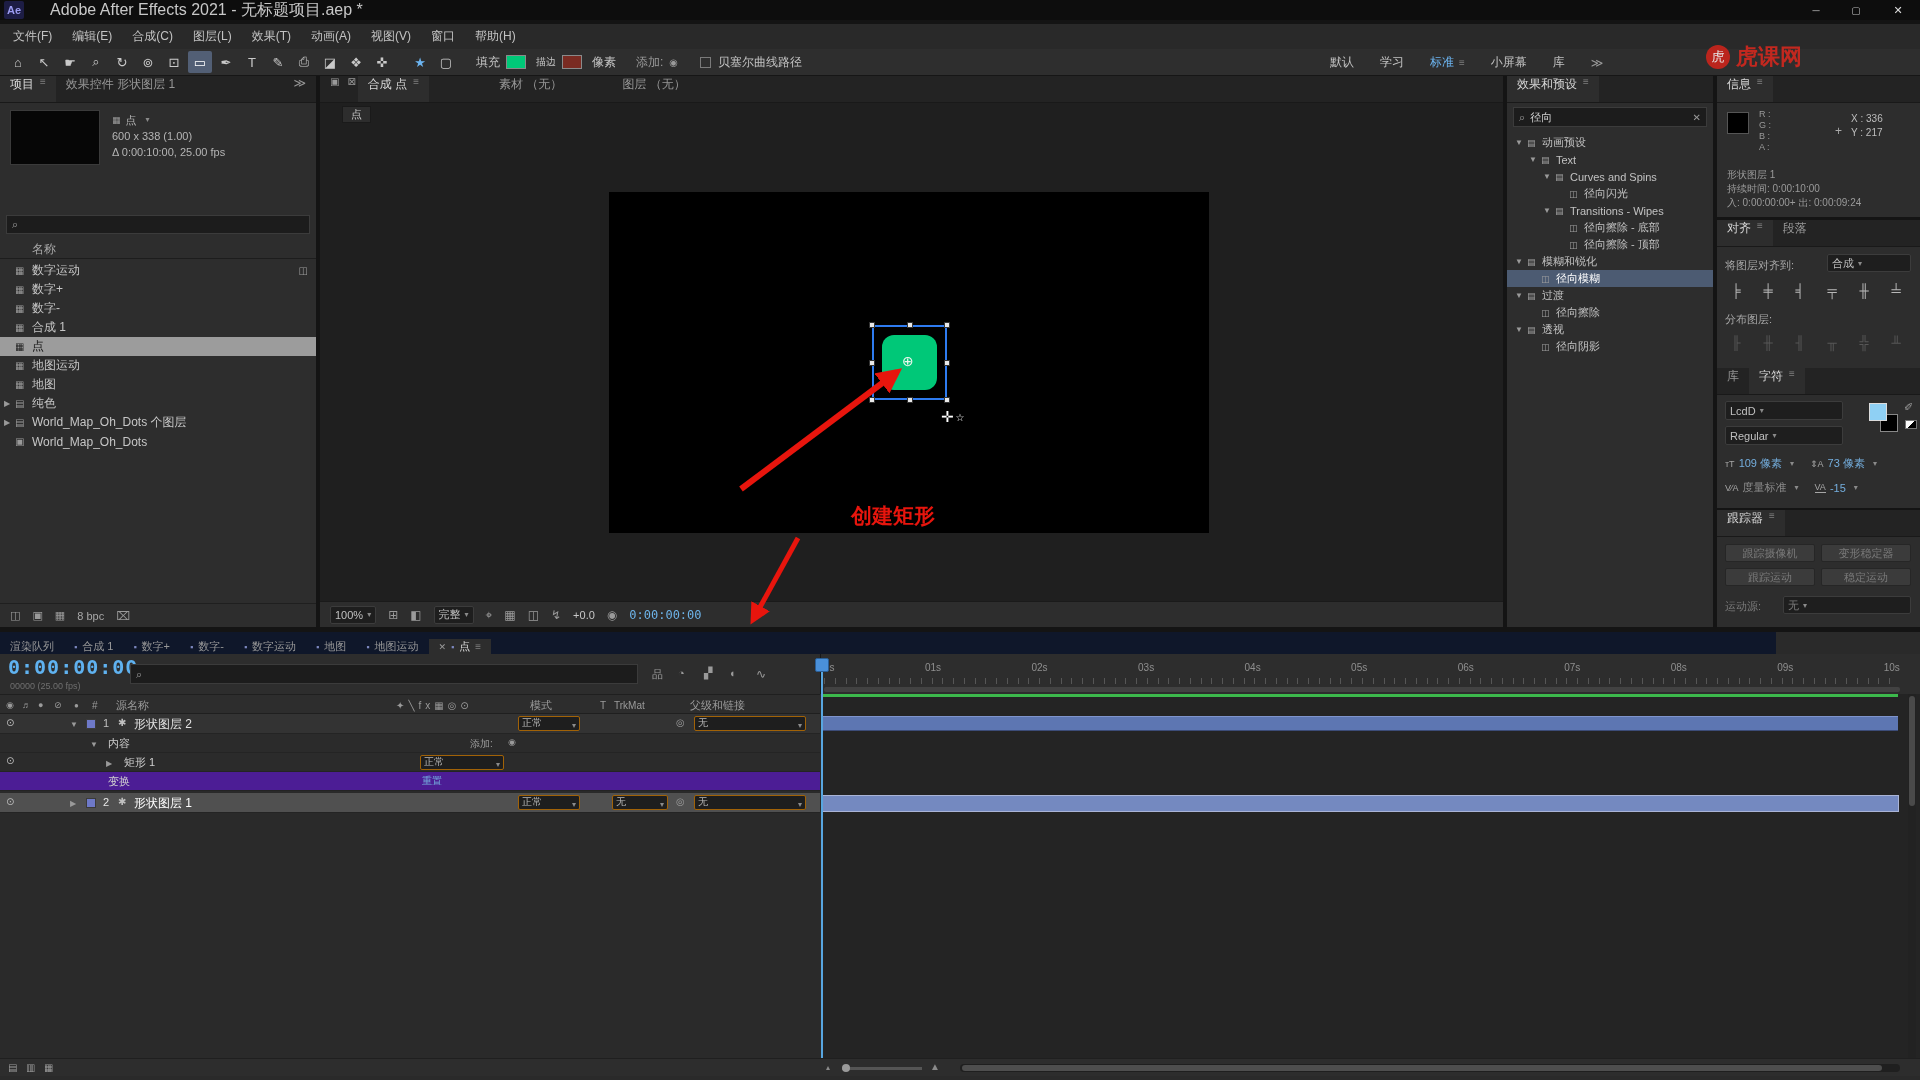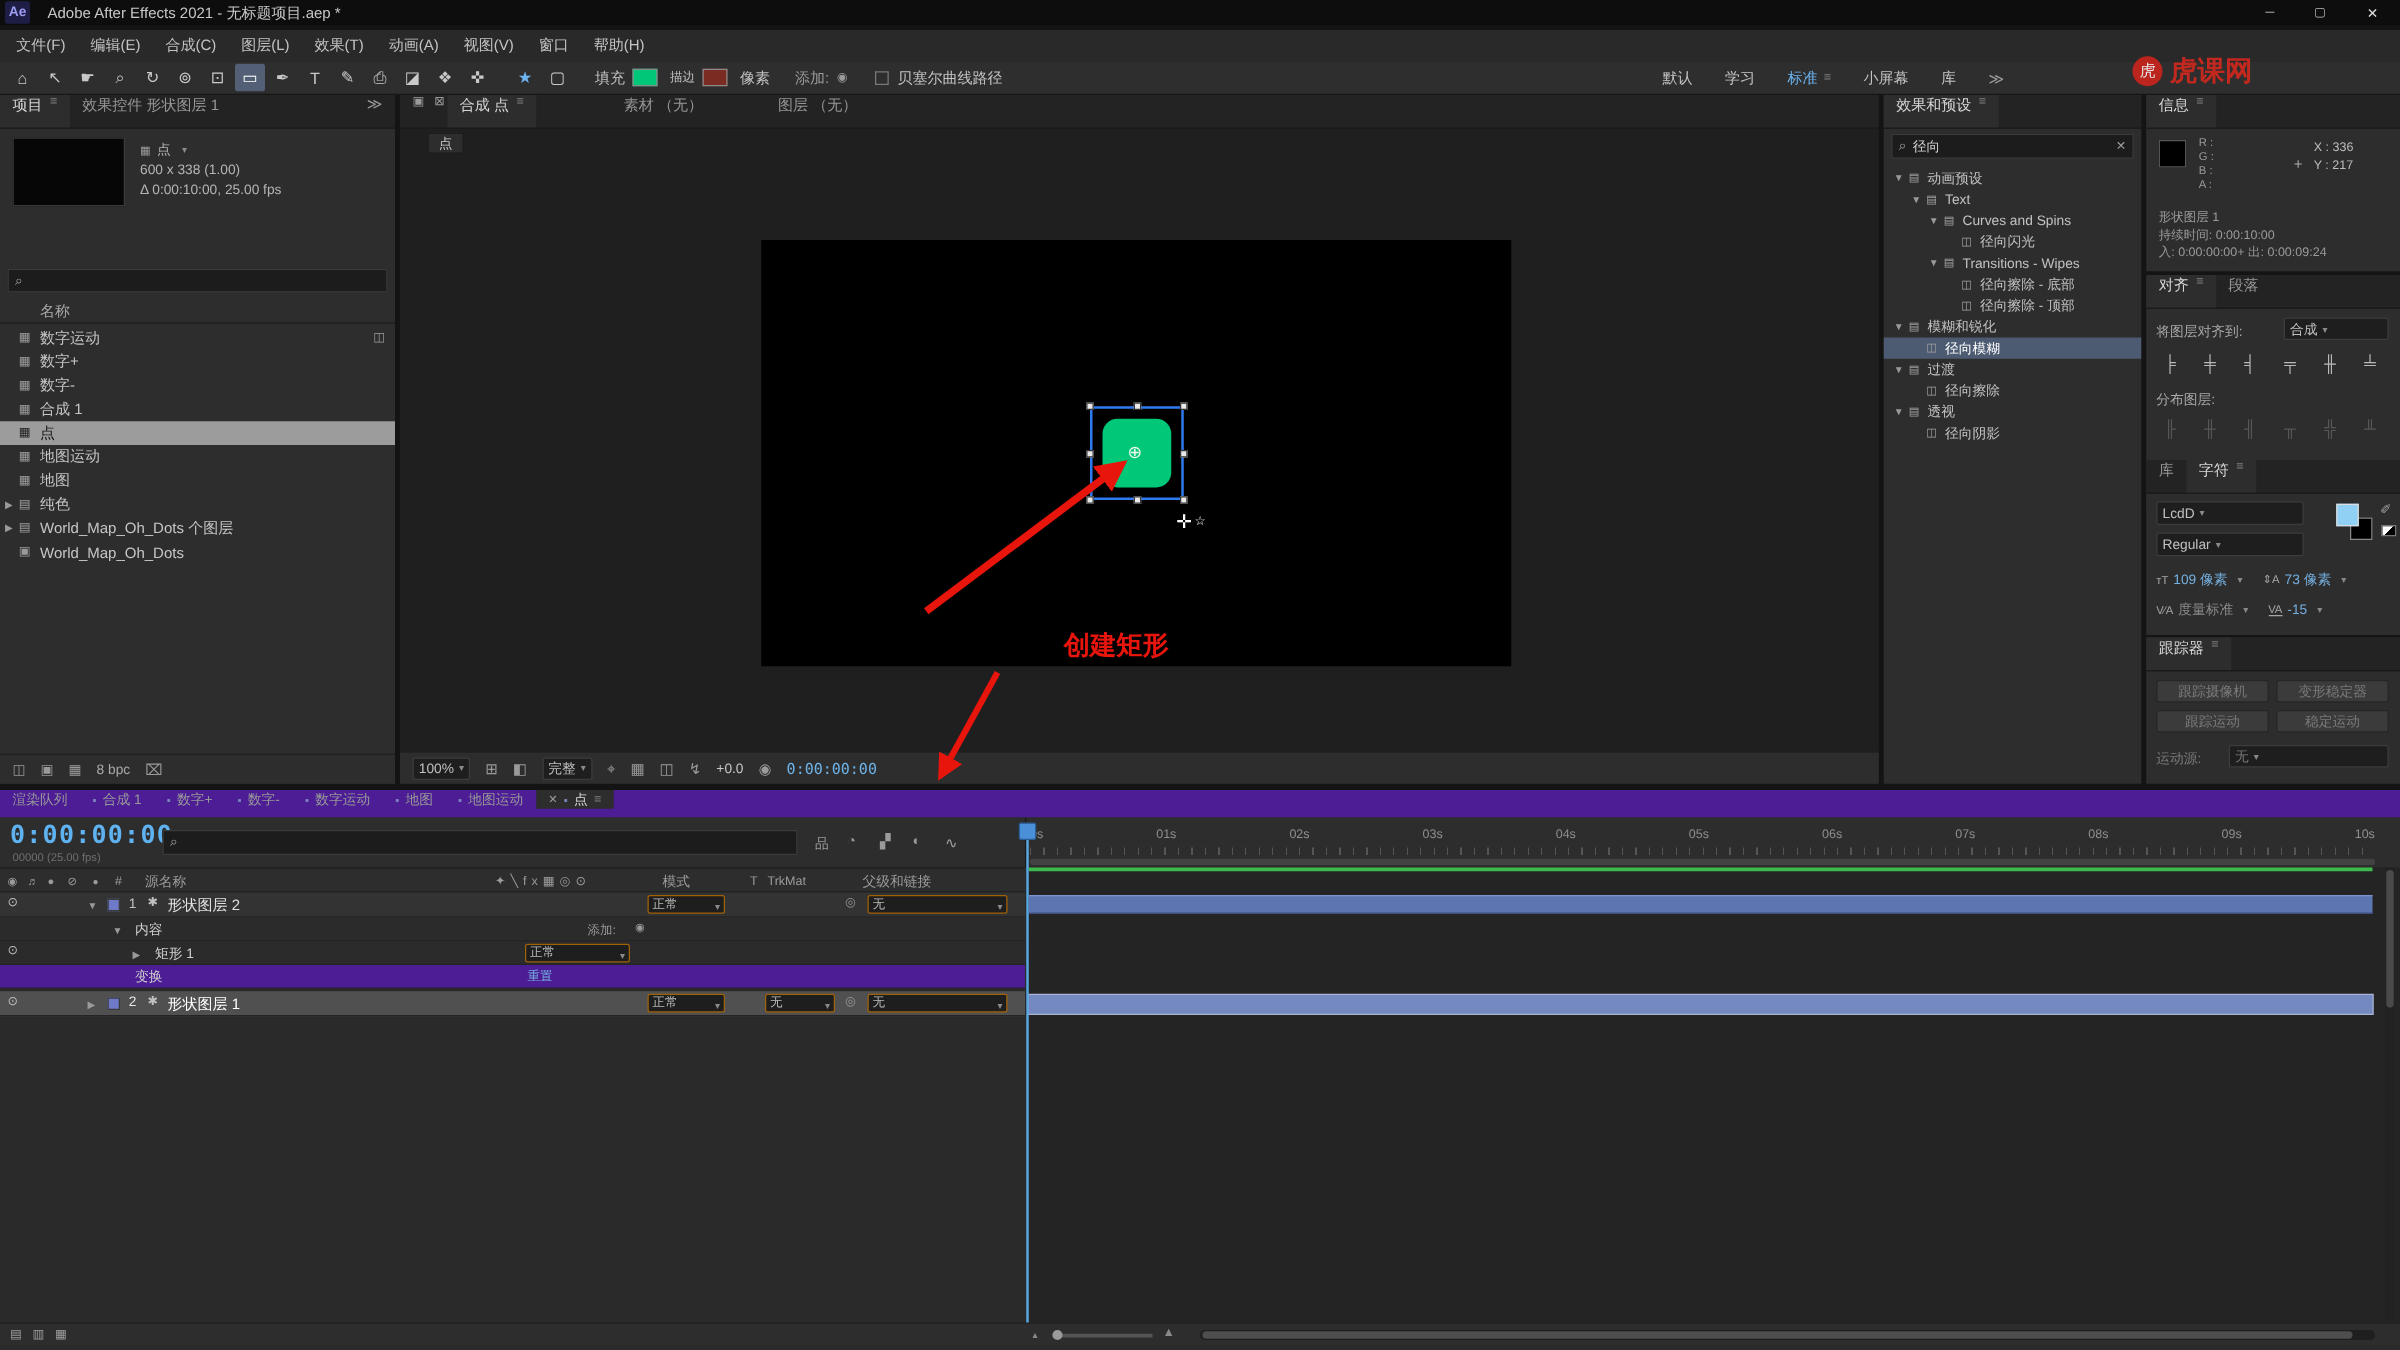--- a/index.html
+++ b/index.html
@@ -50,21 +50,21 @@
   .wm .logo {width:24px;height:24px;border-radius:50%;background:#cf241b;color:#fff;font-size:13px;display:flex;align-items:center;justify-content:center}
   .wm .txt {font-size:22px;font-weight:bold;color:#d8281e}
 </style>
 </head>
 <body>
 
 <div id="root">
 
   <div class="abs flex" style="left:0;top:0;width:1920px;height:20px;background:#0d0d0d">
     <span style="width:20px;height:18px;margin-left:4px;background:#1d1d45;color:#9b9bf0;font-size:11px;font-weight:bold;display:flex;align-items:center;justify-content:center;border-radius:2px">Ae</span>
-    <span style="margin-left:14px;color:#c8c8c8;font-size:12px">Adobe After Effects 2021 - 无标题项目.aep *</span>
+    <span style="margin-left:26px;color:#c8c8c8;font-size:16px">Adobe After Effects 2021 - 无标题项目.aep *</span>
     <span style="flex:1"></span>
     <span class="flex" style="width:40px;height:24px;justify-content:center;color:#bbb;font-size:10px">─</span>
     <span class="flex" style="width:40px;height:24px;justify-content:center;color:#bbb;font-size:10px">▢</span>
     <span class="flex" style="width:44px;height:24px;justify-content:center;color:#ddd;font-size:11px">✕</span>
   </div>
 
   <div class="abs flex" style="left:0;top:24px;width:1920px;height:25px;background:#292929;padding-left:4px;gap:2px">
     <span style="padding:0 9px">文件(F)</span>
     <span style="padding:0 9px">编辑(E)</span>
     <span style="padding:0 9px">合成(C)</span>
@@ -487,21 +487,21 @@
       </div>
     <span class="abs" style="left:8px;top:89px;font-size:11px;color:#7a7a7a">运动源:</span>
     <div class="dd abs" style="left:66px;top:86px;width:128px;height:18px;color:#7a7a7a">
         <span>无</span>
         <span class="car">▾</span>
       </div>
   </div>
 
   <div class="panel" style="left:0;top:632px;width:1920px;height:448px;background:#2a2a2a">
 
-    <div class="abs flex" style="left:0;top:0;width:1920px;height:22px;background:#4c1d95;align-items:flex-start">
+    <div class="abs flex" style="left:0;top:0;width:1776px;height:22px;background:#0f172a;align-items:flex-end">
       <div class="ttab">
           <span>渲染队列</span>
         </div>
       <div class="ttab">
           <span class="chip2">▪</span>
           <span>合成 1</span>
         </div>
       <div class="ttab">
           <span class="chip2">▪</span>
           <span>数字+</span>

